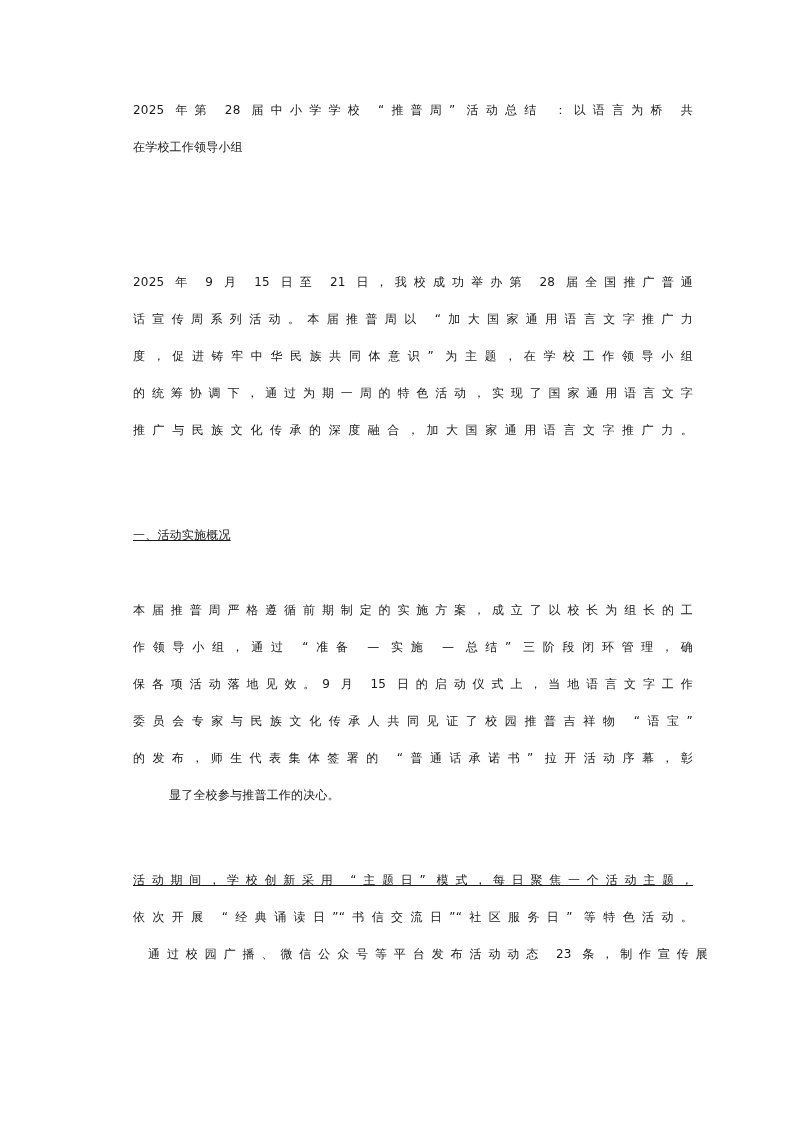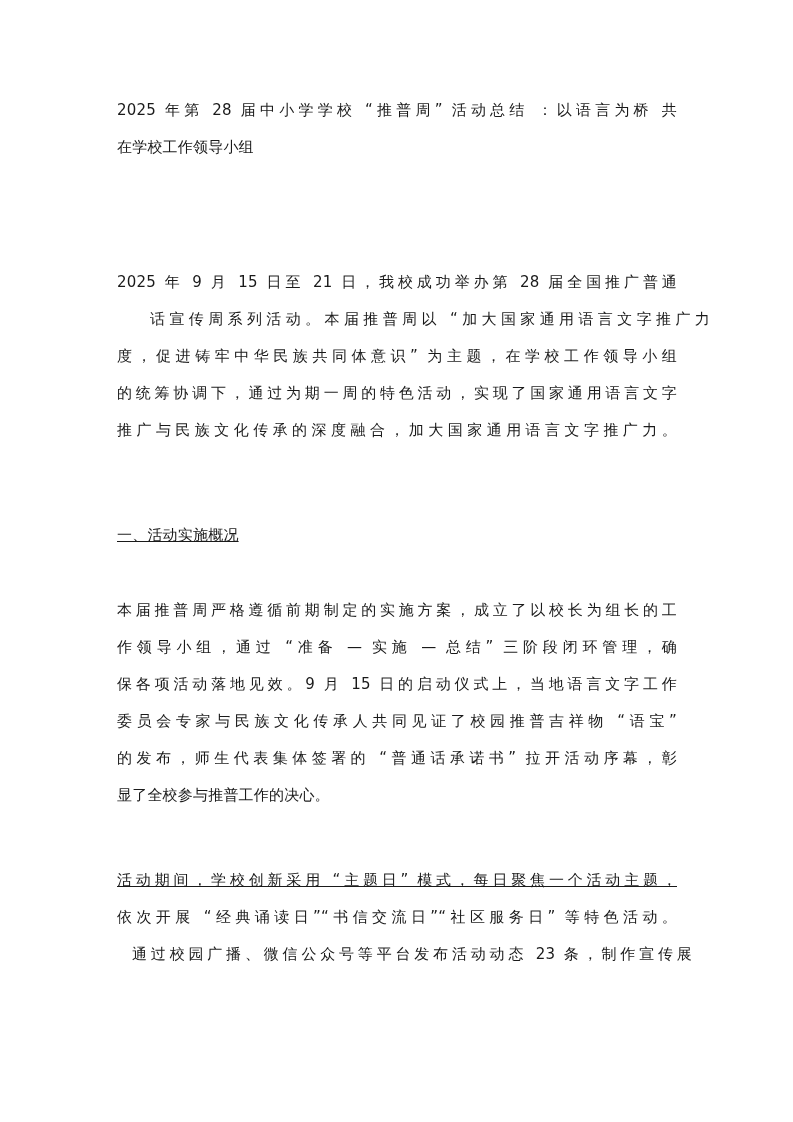--- a/index.html
+++ b/index.html
@@ -22,54 +22,54 @@
       background: #ffffff;
     }
     .content {
       position: absolute;
       left: 117px;
       top: 100px;
       width: 560px;
     }
     .line {
       position: absolute;
-      left: 0;
+      left: 16px;
       white-space: nowrap;
-      font-size: 15px;
+      font-size: 12px;
       line-height: 20px;
       letter-spacing: 0.2px;
     }
     .justify {
       width: 560px;
       text-align: justify;
       text-align-last: justify;
     }
   </style>
 </head>
 <body>
 
 <div class="page">
   <div class="content">
 
     <div class="line justify" style="top:0px;">2025 年第 28 届中小学学校 “推普周” 活动总结 ：以语言为桥  共</div>
     <div class="line" style="top:37px;">在学校工作领导小组</div>
 
     <div class="line justify" style="top:172px;">2025 年 9 月 15 日至 21 日，我校成功举办第 28 届全国推广普通</div>
-    <div class="line justify" style="top:209px;margin-left:33px;">话宣传周系列活动。本届推普周以 “加大国家通用语言文字推广力</div>
+    <div class="line justify" style="top:209px;">话宣传周系列活动。本届推普周以 “加大国家通用语言文字推广力</div>
     <div class="line justify" style="top:246px;">度，促进铸牢中华民族共同体意识” 为主题，在学校工作领导小组</div>
     <div class="line justify" style="top:283px;">的统筹协调下，通过为期一周的特色活动，实现了国家通用语言文字</div>
     <div class="line justify" style="top:320px;">推广与民族文化传承的深度融合，加大国家通用语言文字推广力。</div>
 
     <div class="line" style="top:425px;text-decoration:underline;">一、活动实施概况</div>
 
     <div class="line justify" style="top:500px;">本届推普周严格遵循前期制定的实施方案，成立了以校长为组长的工</div>
     <div class="line justify" style="top:537px;">作领导小组，通过 “准备 — 实施 — 总结” 三阶段闭环管理，确</div>
     <div class="line justify" style="top:574px;">保各项活动落地见效。9 月 15 日的启动仪式上，当地语言文字工作</div>
     <div class="line justify" style="top:611px;">委员会专家与民族文化传承人共同见证了校园推普吉祥物 “语宝”</div>
     <div class="line justify" style="top:648px;">的发布，师生代表集体签署的 “普通话承诺书” 拉开活动序幕，彰</div>
-    <div class="line" style="top:685px;">显了全校参与推普工作的决心。</div>
+    <div class="line" style="top:685px;margin-left:36px;">显了全校参与推普工作的决心。</div>
 
     <div class="line justify" style="top:770px;text-decoration:underline;">活动期间，学校创新采用 “主题日” 模式，每日聚焦一个活动主题，</div>
     <div class="line justify" style="top:807px;">依次开展 “经典诵读日”“书信交流日”“社区服务日” 等特色活动。</div>
     <div class="line justify" style="top:844px;margin-left:15px;">通过校园广播、微信公众号等平台发布活动动态 23 条，制作宣传展</div>
 
   </div>
 </div>
 
 </body></html>

